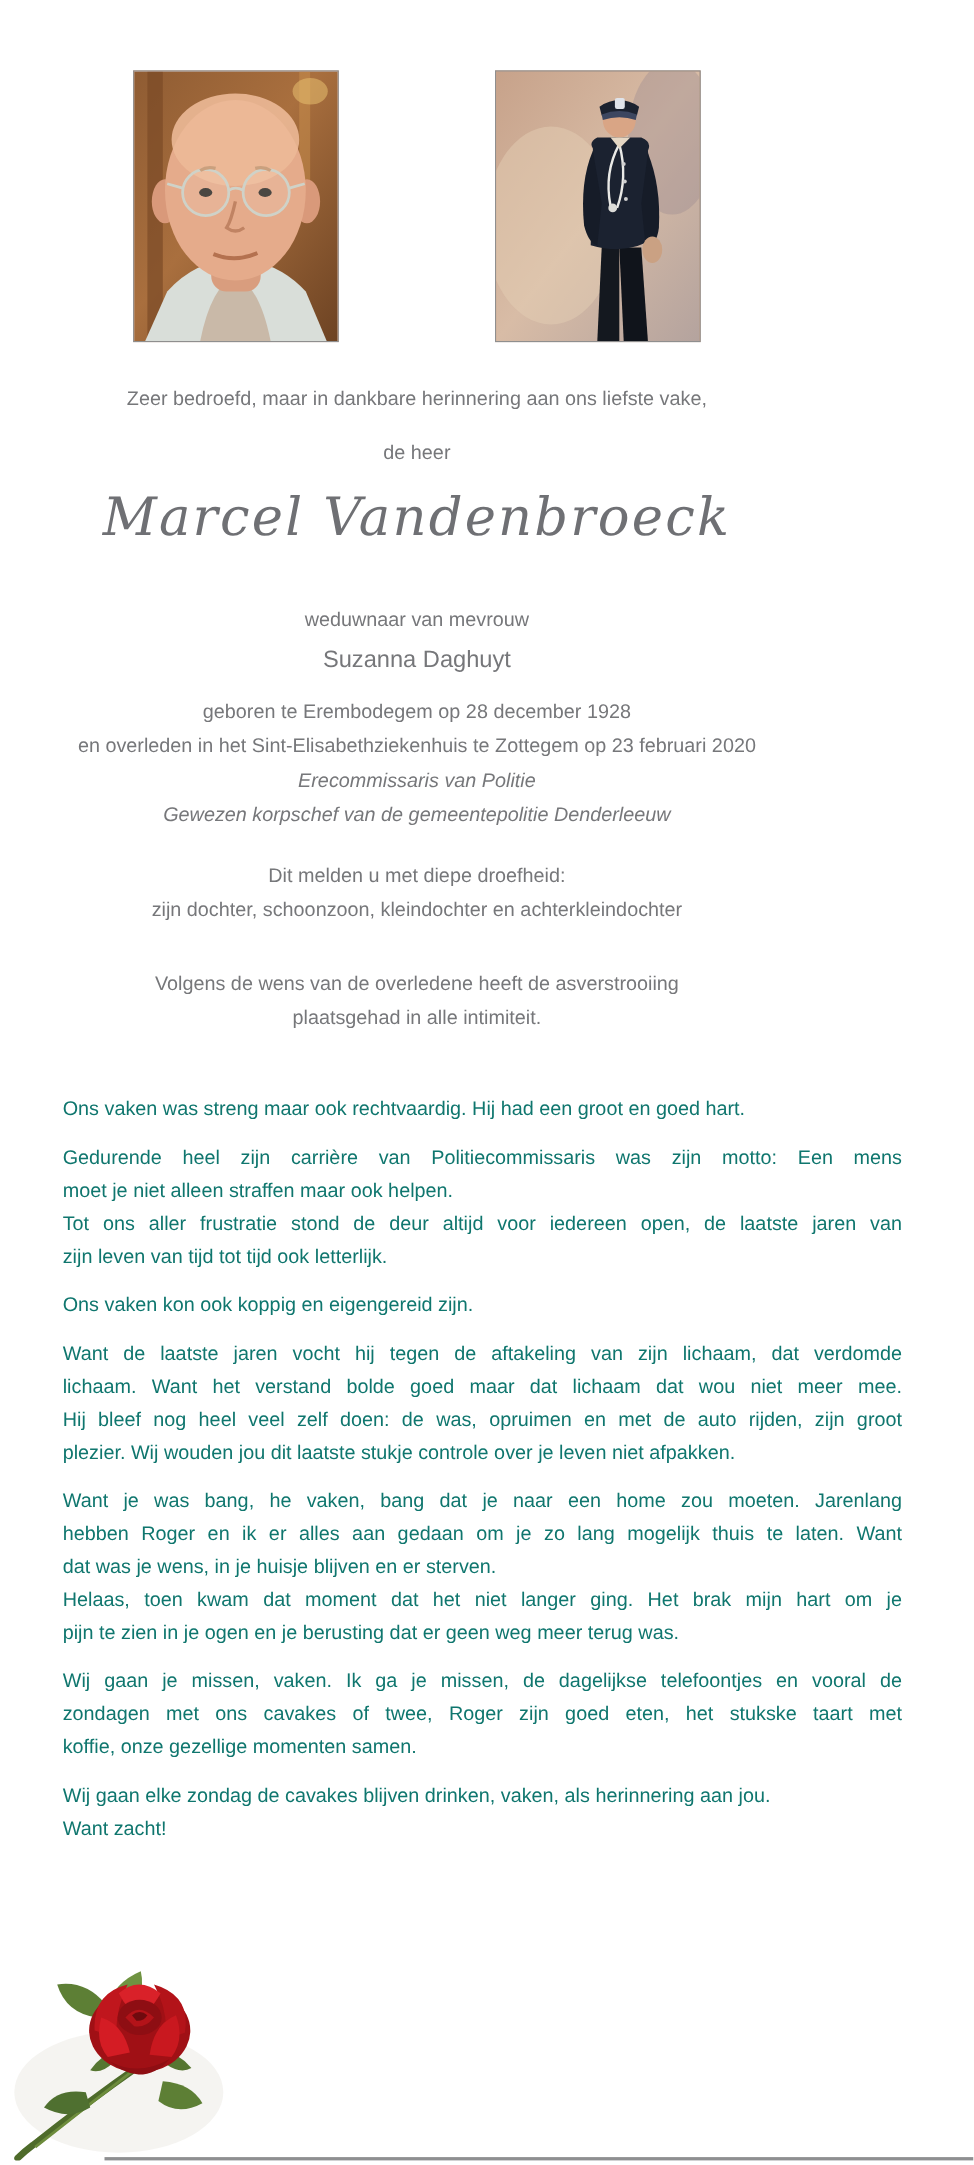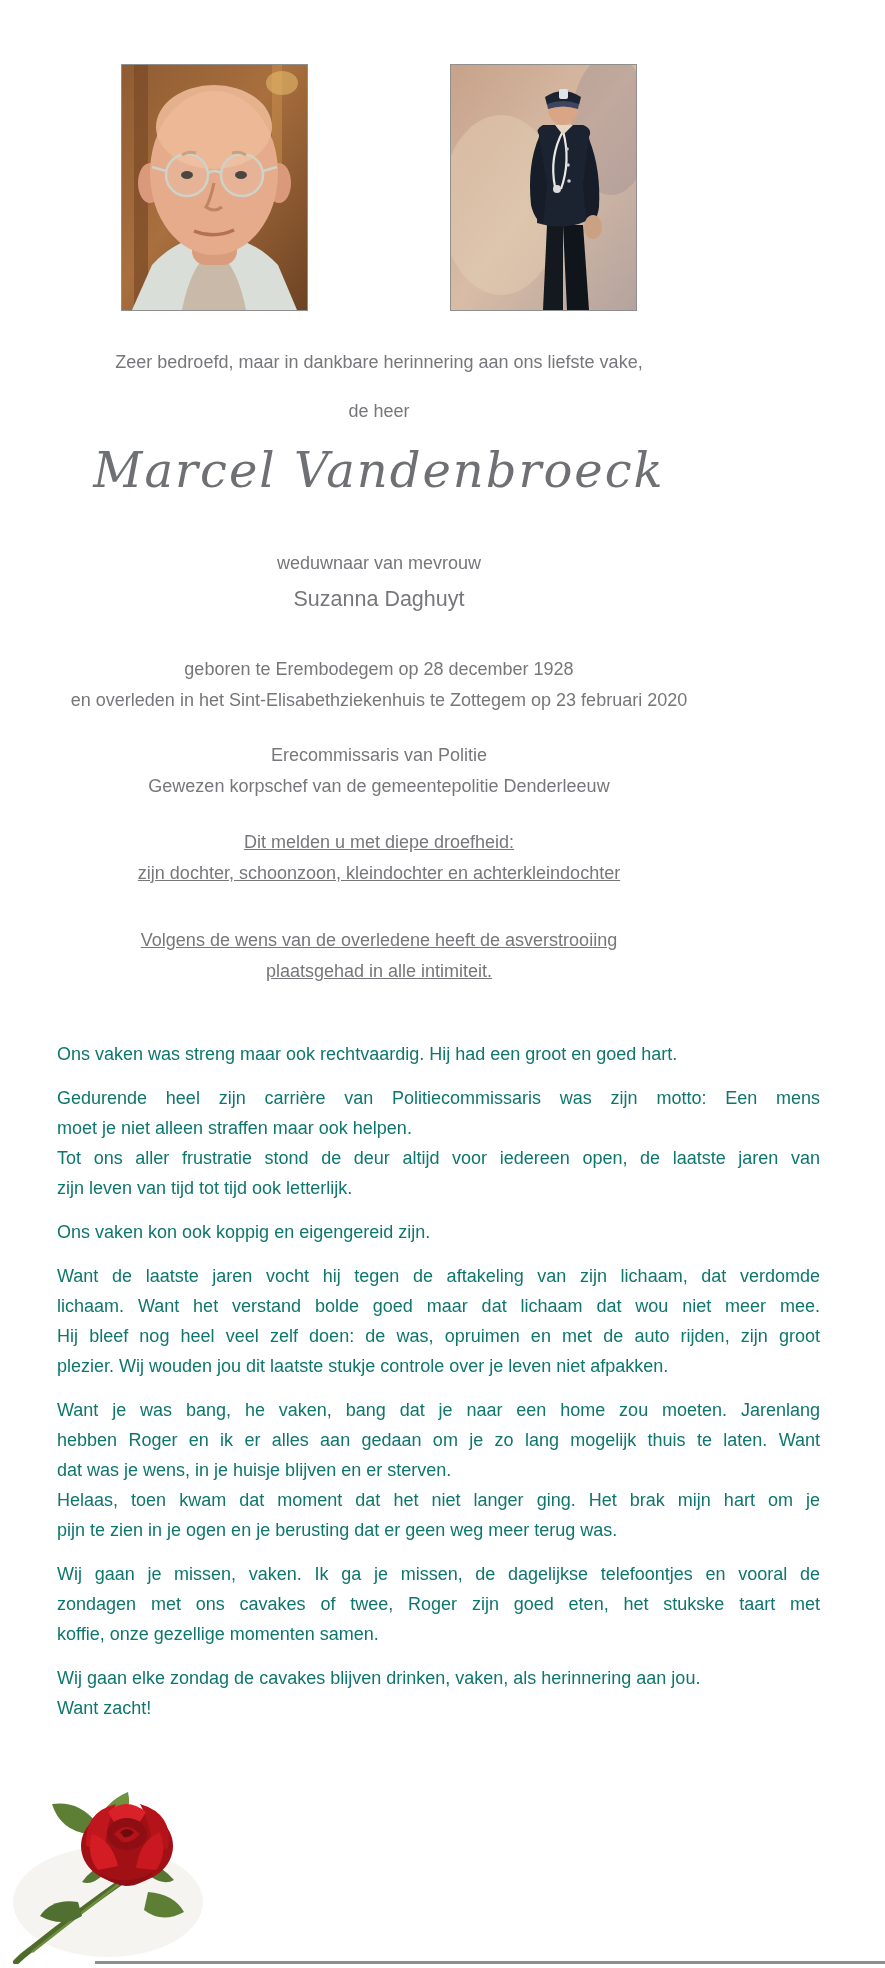--- a/index.html
+++ b/index.html
@@ -39,24 +39,24 @@
     margin-top: 8px;
     font-family: "DejaVu Serif", serif;
     font-style: italic;
     font-size: 48px;
     line-height: 78px;
     color: #6f7074;
     letter-spacing: 2px;
   }
   .widower { margin-top: 42px; font-size: 18px; line-height: 24px; }
   .spouse  { margin-top: 9px;  font-size: 21.5px; line-height: 30px; }
-  .born-died { margin-top: 40px; font-size: 18px; line-height: 31px; }
-  .titles { margin-top: 24px; font-size: 18px; line-height: 31px; }
-  .mourning { margin-top: 25px; font-size: 18px; line-height: 31px; text-decoration: underline; }
-  .wishes { margin-top: 36px; font-size: 18px; line-height: 31px; text-decoration: underline; }
+  .born-died { margin-top: 18px; font-size: 18px; line-height: 31px; }
+  .titles { font-size: 18px; line-height: 31px; font-style: italic; }
+  .mourning { margin-top: 25px; font-size: 18px; line-height: 31px; }
+  .wishes { margin-top: 36px; font-size: 18px; line-height: 31px; }
 
   
   .eulogy {
     margin: 52px 65px 0 57px;   
     width: 763px;
     font-size: 18px;
     line-height: 30px;
     color: #0f766e;
   }
   .para { margin-bottom: 14px; }

